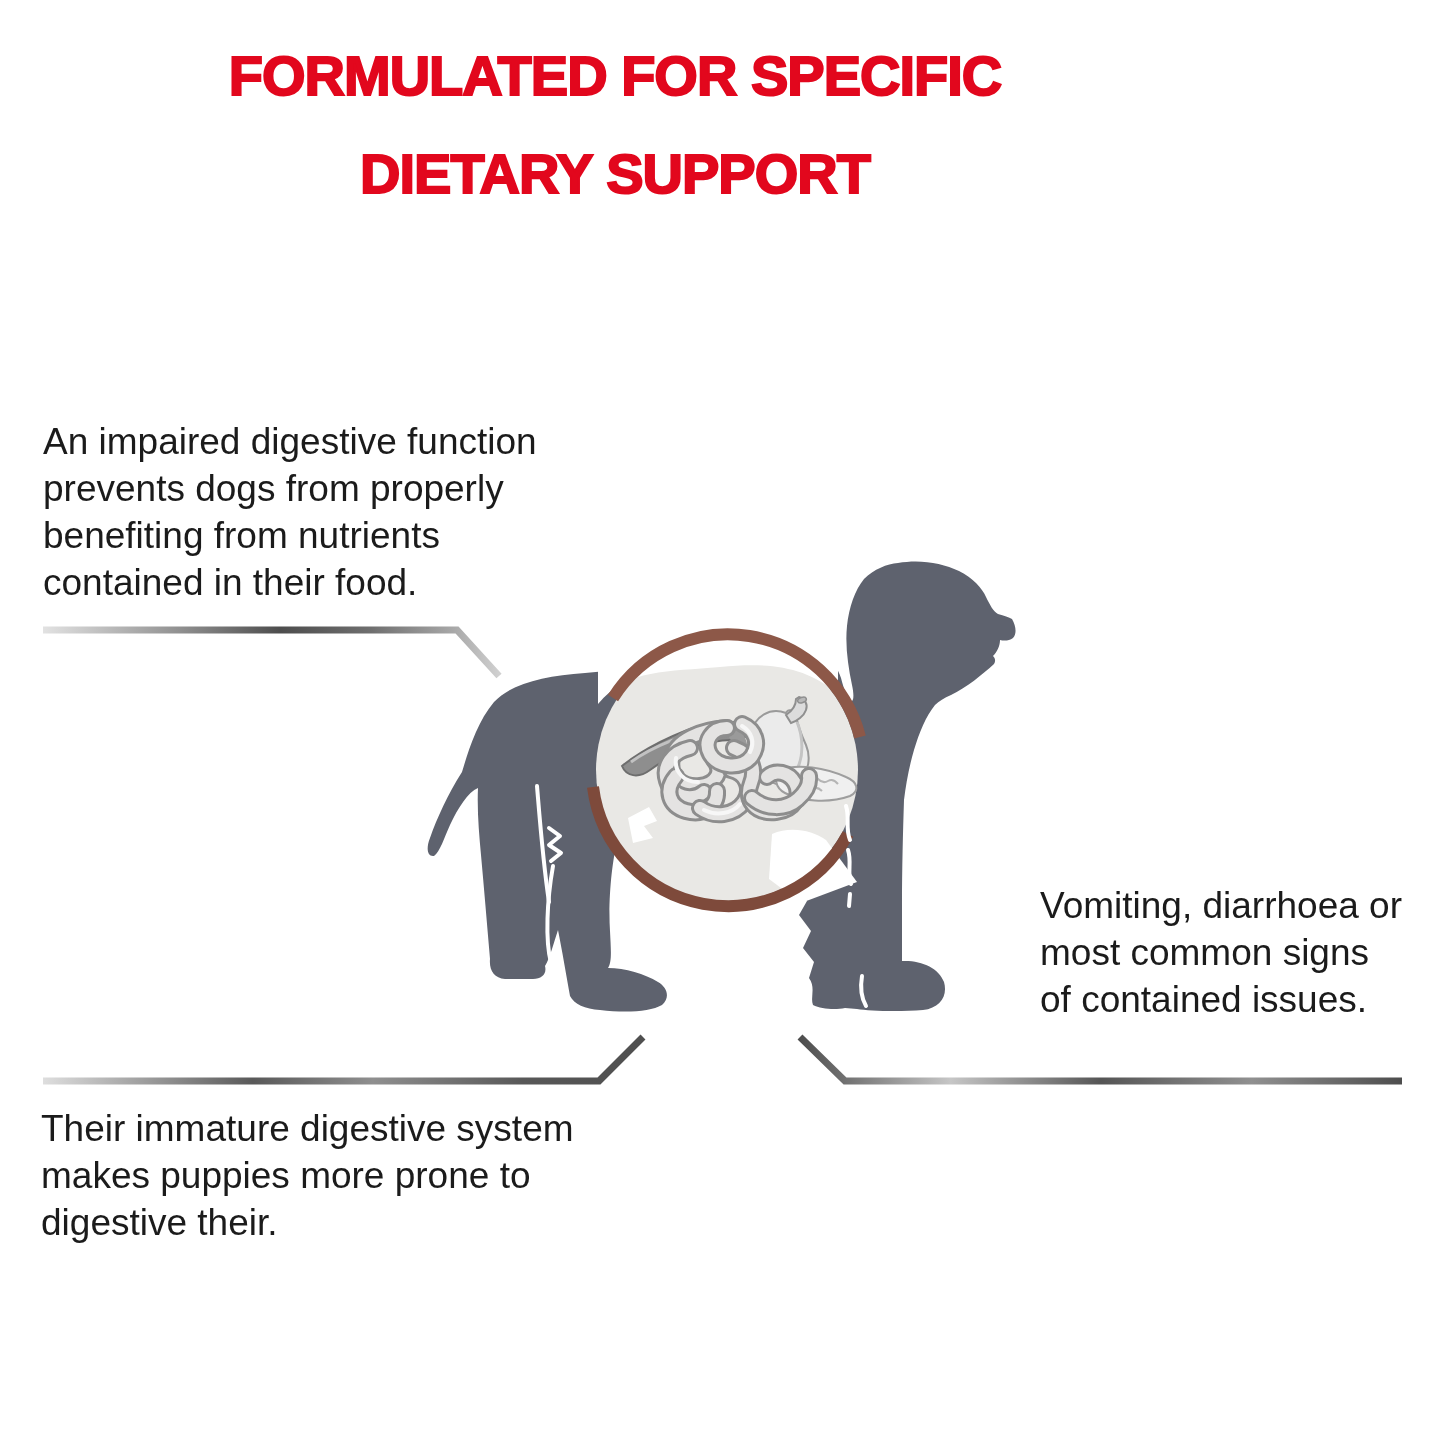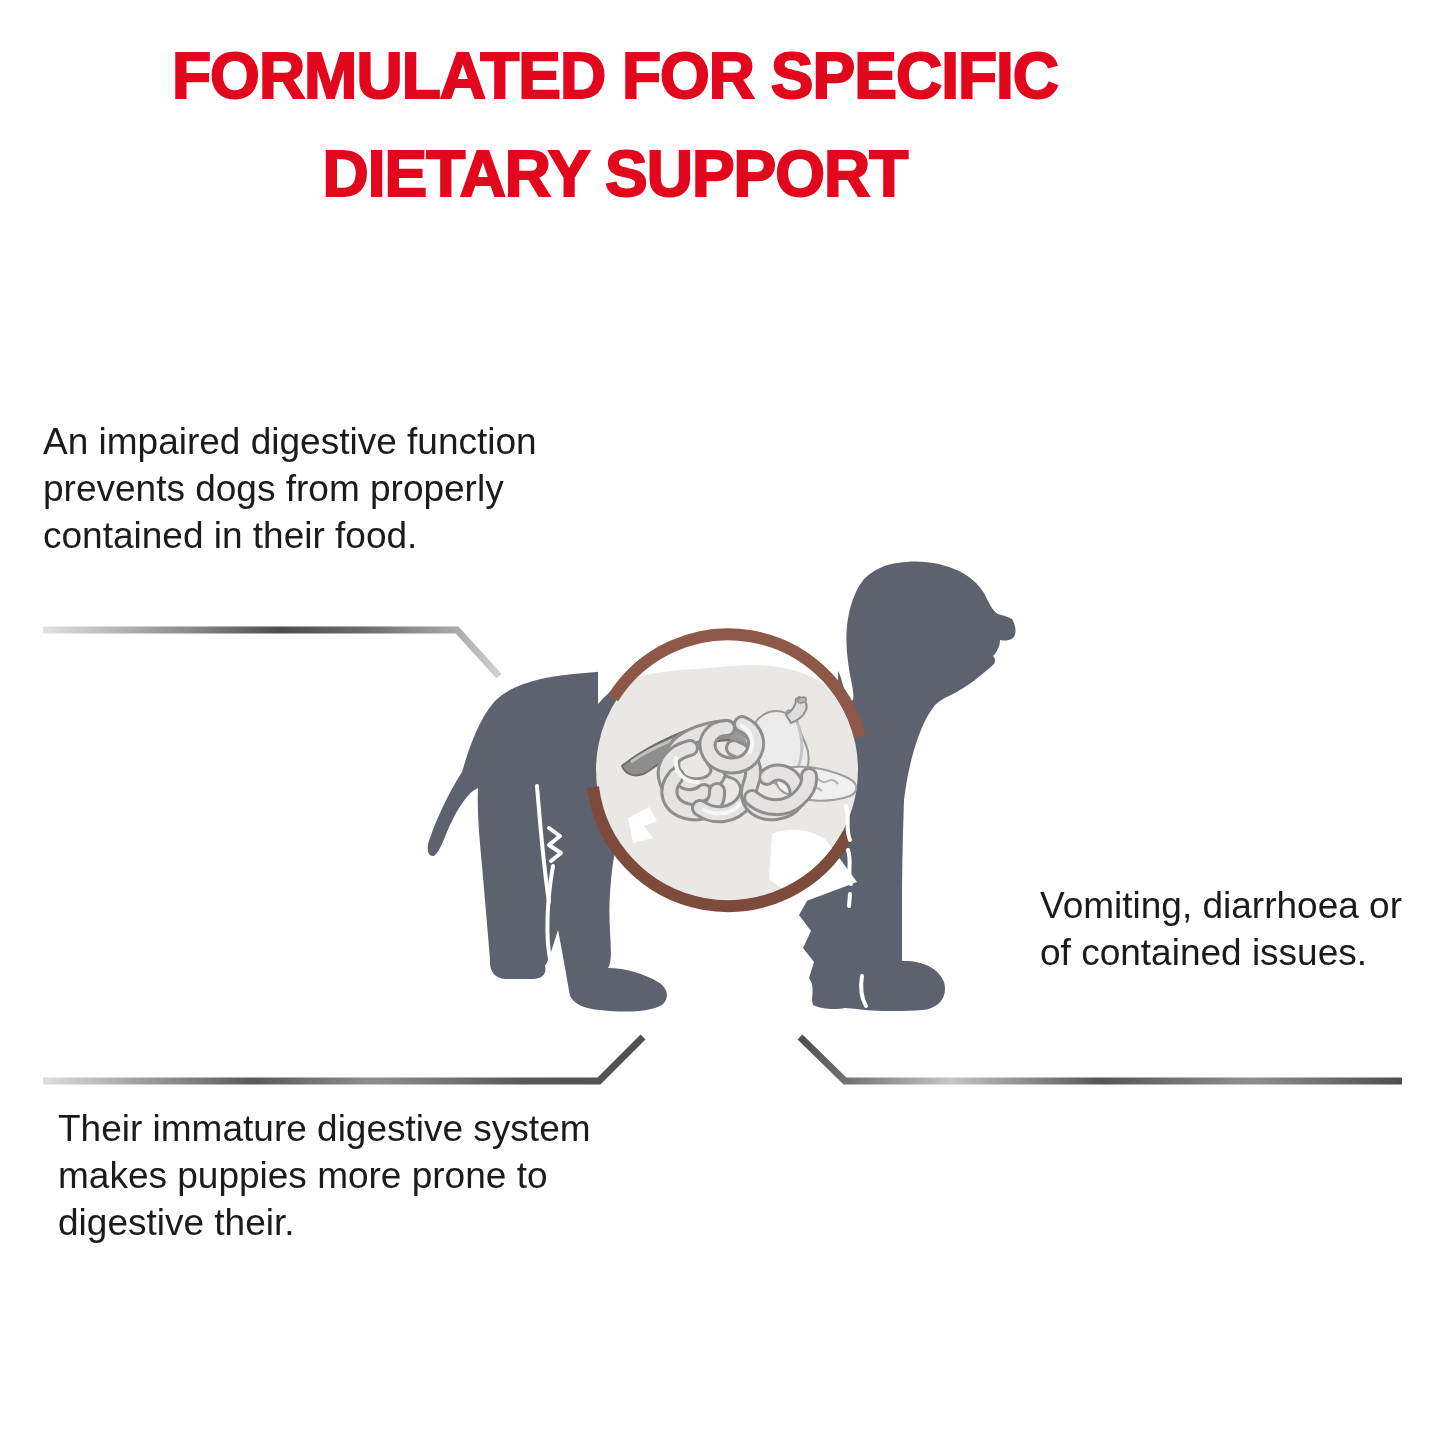--- a/index.html
+++ b/index.html
@@ -7,40 +7,40 @@
     position:relative;
     width:1445px;height:1445px;
     background:#ffffff;
     overflow:hidden;
     font-family:"Liberation Sans", sans-serif;
   }
   #title{
     position:absolute;
     left:0;top:27px;width:1230px;
     text-align:center;
-    font-size:64px;
+    font-size:56px;
     line-height:98px;
     font-weight:bold;
     letter-spacing:-1px;
     color:#e2071d;
     -webkit-text-stroke:2px #e2071d;
     margin:0;
   }
   #title span{display:block;}
   .note{
     position:absolute;
     font-size:37px;
     line-height:47px;
     color:#1b1b1b;
     white-space:nowrap;
   }
   .note div{display:block;}
   #note-impaired{left:43px;top:418px;text-align:left;}
   #note-signs{right:43px;top:882px;}
-  #note-immature{left:58px;top:1105px;text-align:left;}
+  #note-immature{left:41px;top:1105px;text-align:left;}
   #scene{position:absolute;left:0;top:0;width:1445px;height:1445px;}
 
   
   .gut-o{fill:none;stroke:#8d8d8d;stroke-width:18;stroke-linecap:round;}
   .gut-i{fill:none;stroke:#e4e3e2;stroke-width:12;stroke-linecap:round;}
   .gut-h{fill:none;stroke:#f7f7f7;stroke-width:4;stroke-linecap:round;}
   .leg-line{fill:none;stroke:#ffffff;stroke-width:4;stroke-linecap:round;stroke-linejoin:round;}
   .leader{fill:none;stroke-width:7;stroke-linejoin:miter;}
 </style>
 </head>
@@ -197,25 +197,27 @@
     </g>
 
     <polyline class="leader" stroke="url(#gradA)" points="43,630 457,630 499,676"></polyline>
     <polyline class="leader" stroke="url(#gradB)" points="43,1081 599,1081 643,1037"></polyline>
     <polyline class="leader" stroke="url(#gradC)" points="800,1037 845,1081 1402,1081"></polyline>
   </svg>
 
   <div class="note" id="note-impaired">
     <div>An impaired digestive function</div>
     <div>prevents dogs from properly</div>
+    <div>benefiting from nutrients</div>
     <div>contained in their food.</div>
   </div>
 
   <div class="note" id="note-signs">
     <div>Vomiting, diarrhoea or</div>
+    <div>most common signs</div>
     <div>of contained issues.</div>
   </div>
 
   <div class="note" id="note-immature">
     <div>Their immature digestive system</div>
     <div>makes puppies more prone to</div>
     <div>digestive their.</div>
   </div>
 
 </div>

